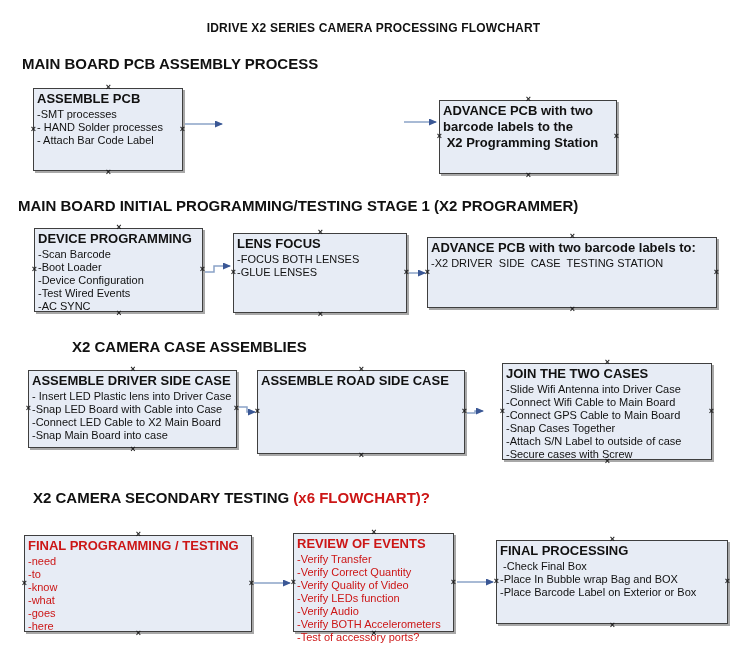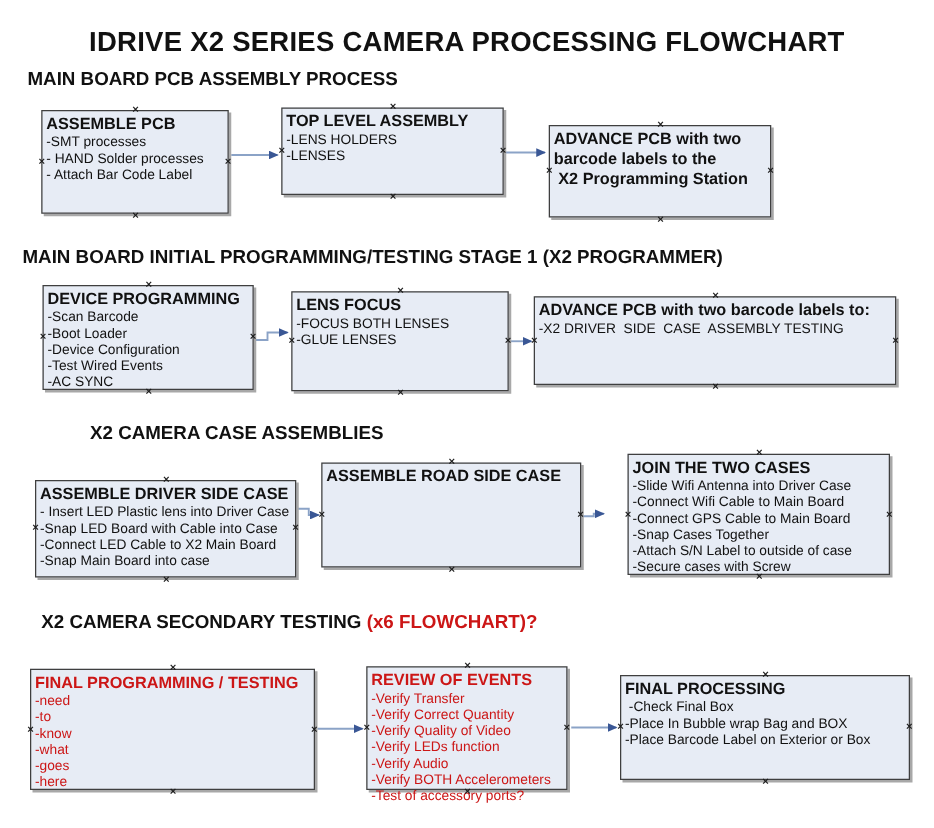--- a/index.html
+++ b/index.html
@@ -2,21 +2,21 @@
 <html><head>
 <meta charset="utf-8">
 <style>
   html,body{margin:0;padding:0;background:#ffffff;}
   .canvas{
     position:relative;width:747px;height:662px;background:#ffffff;overflow:hidden;
     font-family:"Liberation Sans","DejaVu Sans",sans-serif;color:#111;
   }
   .page-title{
     position:absolute;top:21px;left:0;width:747px;text-align:center;
-    font-size:22px;font-weight:bold;letter-spacing:.2px;margin:0;color:#111;
+    font-size:12px;font-weight:bold;letter-spacing:.2px;margin:0;color:#111;
   }
   .sec-heading{
     position:absolute;font-size:15px;font-weight:bold;white-space:nowrap;color:#111;
   }
   .sec-heading .red-part{color:#cc1616;}
   .fc-box{
     position:absolute;box-sizing:border-box;background:#e7ecf5;
     border:1.4px solid #3f3f3f;box-shadow:2px 2px 0 #a8a8a8;
   }
   .box-title{
@@ -75,29 +75,20 @@
   <div class="fc-box" style="left:33px;top:88px;width:150px;height:83px;">
     <div class="box-title">ASSEMBLE PCB</div>
     <div class="box-lines">-SMT processes
 - HAND Solder processes
 - Attach Bar Code Label</div>
   <span class="handle handle-top"></span>
       <span class="handle handle-right"></span>
       <span class="handle handle-bottom"></span>
       <span class="handle handle-left"></span>
     </div>
-  <div class="fc-box" style="left:225px;top:86px;width:178px;height:70px;">
-    <div class="box-title">TOP LEVEL ASSEMBLY</div>
-    <div class="box-lines">-LENS HOLDERS
--LENSES</div>
-  <span class="handle handle-top"></span>
-      <span class="handle handle-right"></span>
-      <span class="handle handle-bottom"></span>
-      <span class="handle handle-left"></span>
-    </div>
   <div class="fc-box" style="left:439px;top:100px;width:178px;height:74px;">
     <div class="box-title">ADVANCE PCB with two
 barcode labels to the
  X2 Programming Station</div>
     <div class="box-lines"></div>
   <span class="handle handle-top"></span>
       <span class="handle handle-right"></span>
       <span class="handle handle-bottom"></span>
       <span class="handle handle-left"></span>
     </div>
@@ -118,28 +109,28 @@
     <div class="box-title">LENS FOCUS</div>
     <div class="box-lines">-FOCUS BOTH LENSES
 -GLUE LENSES</div>
   <span class="handle handle-top"></span>
       <span class="handle handle-right"></span>
       <span class="handle handle-bottom"></span>
       <span class="handle handle-left"></span>
     </div>
   <div class="fc-box" style="left:427px;top:237px;width:290px;height:71px;">
     <div class="box-title">ADVANCE PCB with two barcode labels to:</div>
-    <div class="box-lines">-X2 DRIVER  SIDE  CASE  ASSEMBLY TESTING</div>
+    <div class="box-lines">-X2 DRIVER  SIDE  CASE  TESTING STATION</div>
   <span class="handle handle-top"></span>
       <span class="handle handle-right"></span>
       <span class="handle handle-bottom"></span>
       <span class="handle handle-left"></span>
     </div>
 
-  <div class="fc-box" style="left:28px;top:384px;width:209px;height:78px;">
+  <div class="fc-box" style="left:28px;top:370px;width:209px;height:78px;">
     <div class="box-title">ASSEMBLE DRIVER SIDE CASE</div>
     <div class="box-lines">- Insert LED Plastic lens into Driver Case
 -Snap LED Board with Cable into Case
 -Connect LED Cable to X2 Main Board
 -Snap Main Board into case</div>
   <span class="handle handle-top"></span>
       <span class="handle handle-right"></span>
       <span class="handle handle-bottom"></span>
       <span class="handle handle-left"></span>
     </div>

